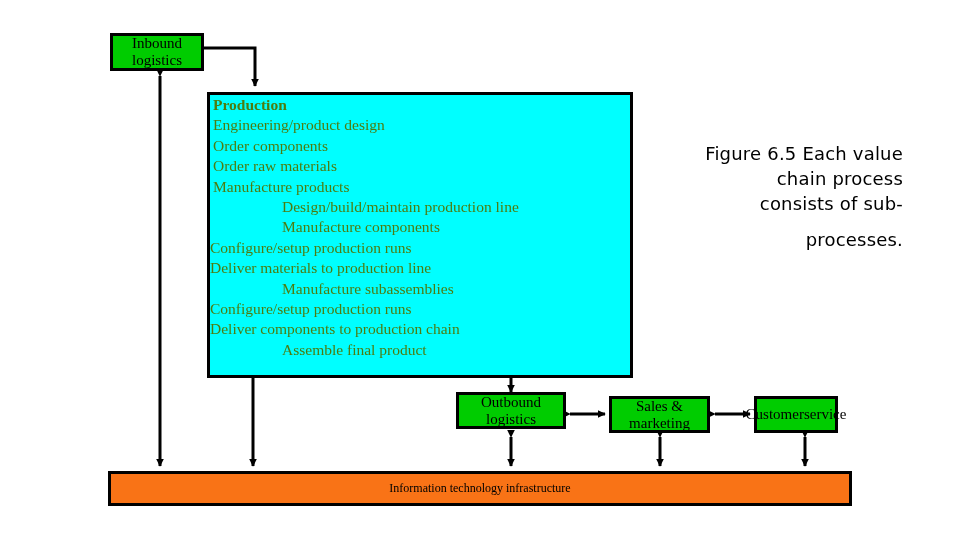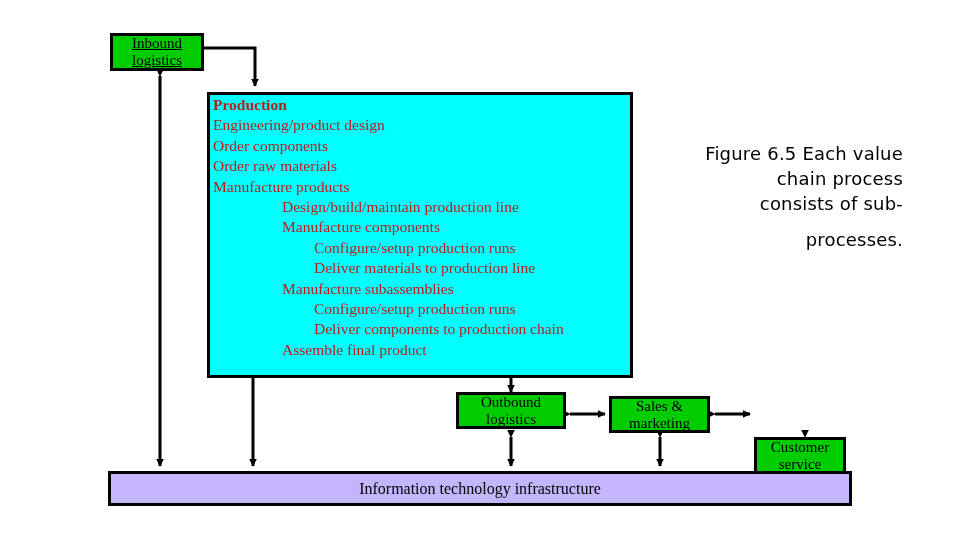--- a/index.html
+++ b/index.html
@@ -27,46 +27,46 @@
     color: #000000;
     line-height: 1.12;
   }
 
   .green-box {
     background: #00cc00;
     font-size: 15px;
   }
 
   .yellow-bar {
-    background: #c4b5fd;
-    font-size: 16px;
+    background: #f97316;
+    font-size: 12px;
   }
 
   
   #production-box {
     position: absolute;
     box-sizing: border-box;
     border: 3px solid #000000;
     background: #00ffff;
     overflow: hidden;
   }
   #production-list {
     margin: 0;
     padding: 0;
     list-style: none;
   }
   #production-list li {
     font-size: 15.5px;
     line-height: 20.4px;
     white-space: nowrap;
-    color: #b91c1c;
+    color: #4d7c0f;
   }
   .lvl-0 { padding-left: 3px; }
   .lvl-1 { padding-left: 72px; }
-  .lvl-2 { padding-left: 104px; }
+  .lvl-2 { }
   .hdr { font-weight: bold; }
 
   
   #figure-caption {
     position: absolute;
     font-family: "DejaVu Sans", sans-serif;
     font-size: 18px;
     line-height: 25px;
     color: #000000;
     text-align: right;
@@ -108,21 +108,21 @@
 
     <line x1="570" y1="414" x2="605" y2="414" stroke="#000000" stroke-width="3" marker-start="url(#ah)" marker-end="url(#ah)"></line>
 
     <line x1="660" y1="437" x2="660" y2="466" stroke="#000000" stroke-width="3" marker-start="url(#ah)" marker-end="url(#ah)"></line>
 
     <line x1="715" y1="414" x2="750" y2="414" stroke="#000000" stroke-width="3" marker-start="url(#ah)" marker-end="url(#ah)"></line>
 
     <line x1="805" y1="437" x2="805" y2="466" stroke="#000000" stroke-width="3" marker-start="url(#ah)" marker-end="url(#ah)"></line>
   </svg>
 
-  <div class="box green-box" id="inbound-logistics" style="left:110px; top:33px; width:94px; height:38px; flex-direction:column;text-decoration:underline;">
+  <div class="box green-box" id="inbound-logistics" style="left:110px; top:33px; width:94px; height:38px; flex-direction:column;">
     <span>Inbound</span>
     <span>logistics</span>
   </div>
 
   <div id="production-box" style="left:207px; top:92px; width:426px; height:286px;">
     <ul id="production-list">
         <li class="lvl-0 hdr">Production</li>
         <li class="lvl-0">Engineering/product design</li>
         <li class="lvl-0">Order components</li>
         <li class="lvl-0">Order raw materials</li>
@@ -149,21 +149,21 @@
   <div class="box green-box" style="left:456px; top:392px; width:110px; height:37px; flex-direction:column;">
     <span>Outbound</span>
     <span>logistics</span>
   </div>
 
   <div class="box green-box" style="left:609px; top:396px; width:101px; height:37px; flex-direction:column;">
     <span>Sales &amp;</span>
     <span>marketing</span>
   </div>
 
-  <div class="box green-box" style="left:754px; top:396px; width:92px; height:37px; flex-direction:column;margin-top:41px;">
+  <div class="box green-box" style="left:754px; top:396px; width:84px; height:37px; flex-direction:row;">
     <span>Customer</span>
     <span>service</span>
   </div>
 
   <div class="box yellow-bar" style="left:108px; top:471px; width:744px; height:35px;">
     <span>Information technology infrastructure</span>
   </div>
 
 </div>
 

